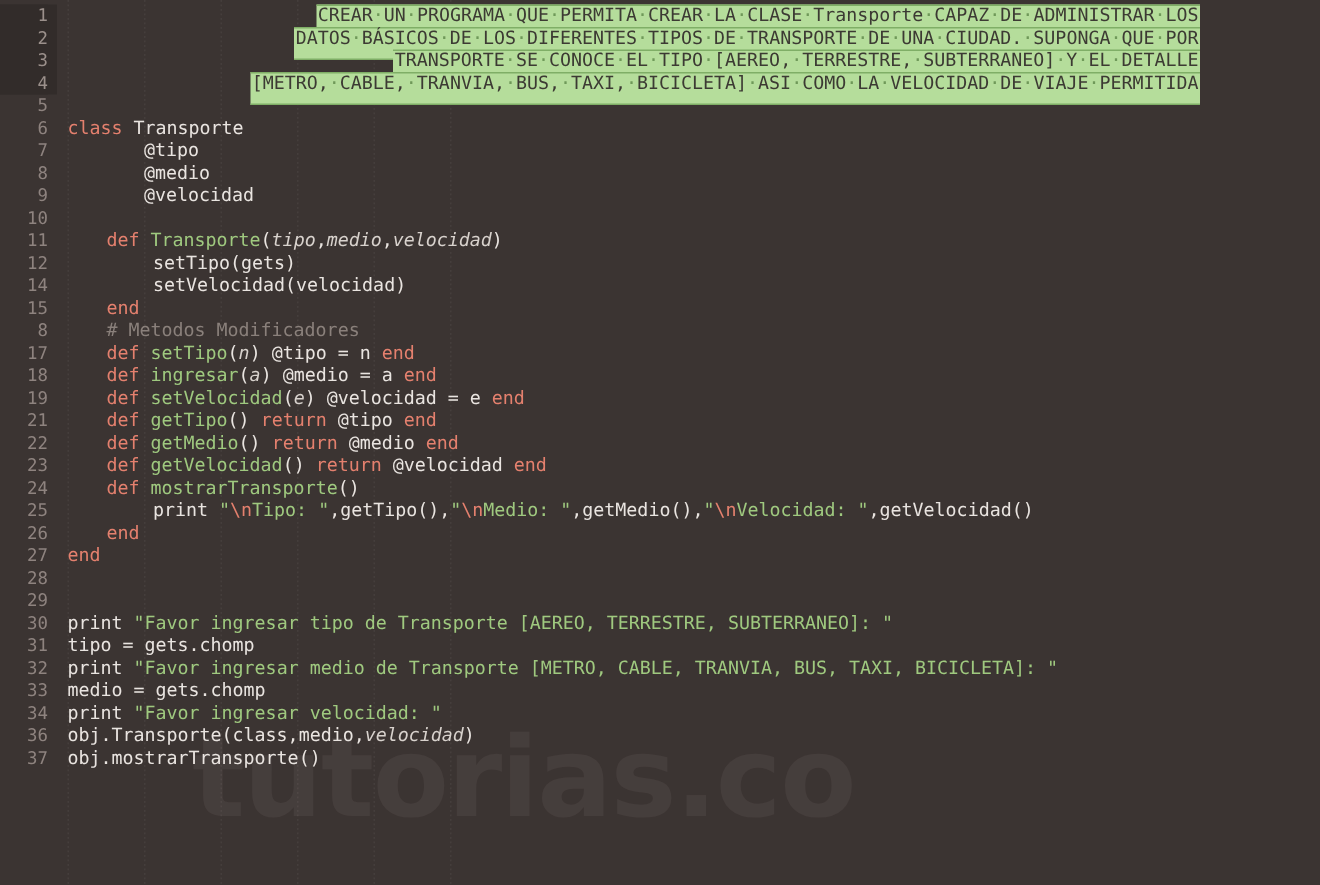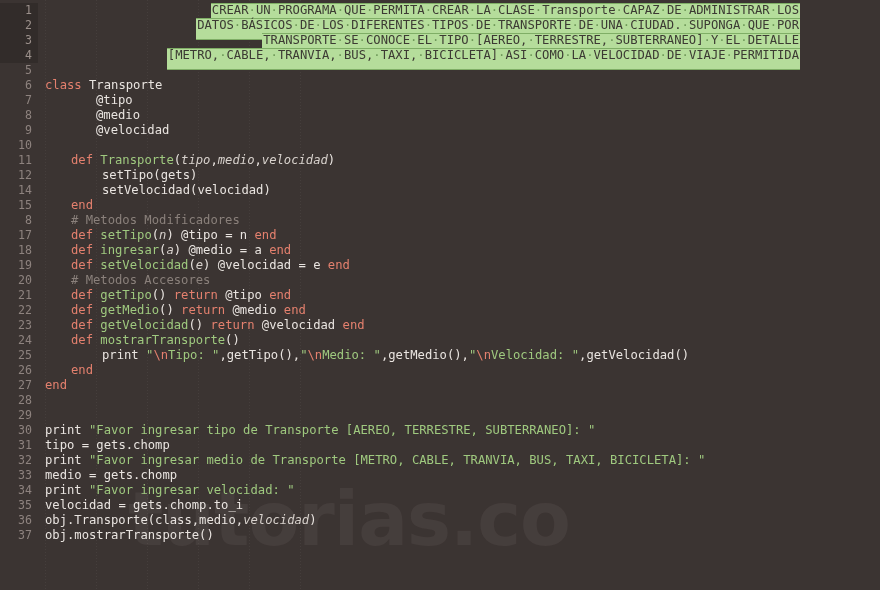--- a/index.html
+++ b/index.html
@@ -250,24 +250,20 @@
     <div class="row">
       <span class="gutter">18</span>
       <span class="code" style="left:71px"><span class="kw">def</span><span class="plain"> </span><span class="fn">ingresar</span><span class="op">(</span><span class="param">a</span><span class="op">)</span><span class="plain"> </span><span class="ivar">@medio</span><span class="plain"> = a </span><span class="kw">end</span></span>
     </div>
 
     <div class="row">
       <span class="gutter">19</span>
       <span class="code" style="left:71px"><span class="kw">def</span><span class="plain"> </span><span class="fn">setVelocidad</span><span class="op">(</span><span class="param">e</span><span class="op">)</span><span class="plain"> </span><span class="ivar">@velocidad</span><span class="plain"> = e </span><span class="kw">end</span></span>
     </div>
 
-    <div class="row">
-      <span class="gutter">20</span>
-      <span class="code" style="left:71px"><span class="cmt"># Metodos Accesores</span></span>
-    </div>
 
     <div class="row">
       <span class="gutter">21</span>
       <span class="code" style="left:71px"><span class="kw">def</span><span class="plain"> </span><span class="fn">getTipo</span><span class="op">()</span><span class="plain"> </span><span class="kw">return</span><span class="plain"> </span><span class="ivar">@tipo</span><span class="plain"> </span><span class="kw">end</span></span>
     </div>
 
     <div class="row">
       <span class="gutter">22</span>
       <span class="code" style="left:71px"><span class="kw">def</span><span class="plain"> </span><span class="fn">getMedio</span><span class="op">()</span><span class="plain"> </span><span class="kw">return</span><span class="plain"> </span><span class="ivar">@medio</span><span class="plain"> </span><span class="kw">end</span></span>
     </div>
@@ -324,24 +320,20 @@
     <div class="row">
       <span class="gutter">33</span>
       <span class="code"><span class="plain">medio </span><span class="op">=</span><span class="plain"> gets.chomp</span></span>
     </div>
 
     <div class="row">
       <span class="gutter">34</span>
       <span class="code"><span class="plain">print </span><span class="str">"Favor ingresar velocidad: "</span></span>
     </div>
 
-    <div class="row">
-      <span class="gutter">35</span>
-      <span class="code"><span class="plain">velocidad </span><span class="op">=</span><span class="plain"> gets.chomp.to_i</span></span>
-    </div>
 
     <div class="row">
       <span class="gutter">36</span>
       <span class="code"><span class="plain">obj.Transporte(class,medio,</span><span class="param">velocidad</span><span class="plain">)</span></span>
     </div>
 
     <div class="row">
       <span class="gutter">37</span>
       <span class="code"><span class="plain">obj.mostrarTransporte()</span></span>
     </div>

